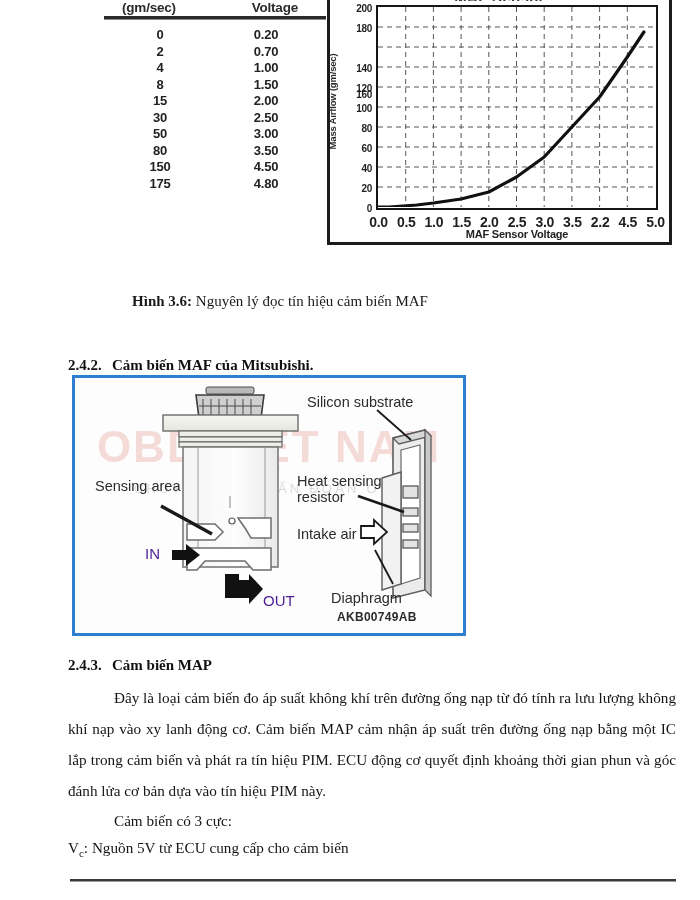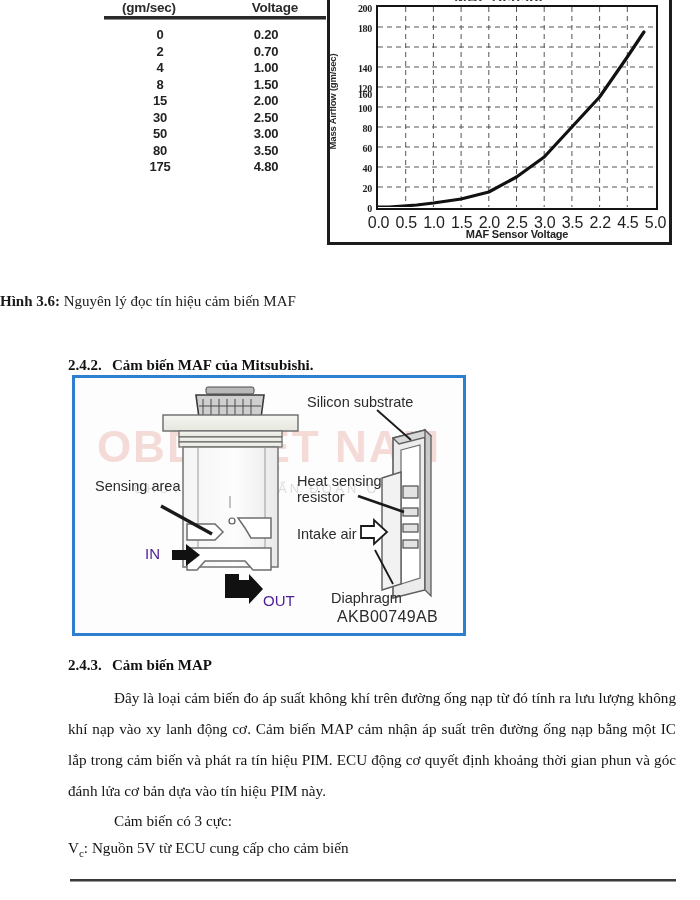--- a/index.html
+++ b/index.html
@@ -121,21 +121,21 @@
   .y-ticks {
     position: absolute;
     left: 14px;
     top: 5px;
     width: 28px;
     height: 205px;
   }
   .y-tick {
     position: absolute;
     right: 0;
-    font-family: Liberation Serif, serif;
+    font-family: Liberation Sans, sans-serif;
     font-weight: bold;
     font-size: 10px;
     color: #1f1f1f;
     transform: translateY(-50%);
     letter-spacing: -0.3px;
   }
   .plot-frame {
     position: absolute;
     left: 46px;
     top: 5px;
@@ -149,22 +149,22 @@
     position: absolute;
     left: 46px;
     top: 214px;
     width: 282px;
     height: 14px;
   }
   .x-tick {
     position: absolute;
     top: 0;
     font-family: "Liberation Sans", sans-serif;
-    font-weight: normal;
-    font-size: 16px;
+    font-weight: bold;
+    font-size: 14px;
     color: #1f1f1f;
     transform: translateX(-50%);
     letter-spacing: -0.3px;
   }
   .x-axis-label {
     position: absolute;
     left: 46px;
     top: 228px;
     width: 282px;
     text-align: center;
@@ -174,20 +174,21 @@
     color: #222;
     letter-spacing: -0.2px;
   }
 
   
   .fig-caption {
     position: absolute;
     left: 0;
     top: 293px;
     width: 560px;
+    text-align: center;
     font-size: 15px;
     color: #1a1a1a;
   }
   .fig-caption b { font-weight: bold; }
 
   
   .heading {
     position: absolute;
     font-weight: bold;
     font-size: 15px;
@@ -249,22 +250,22 @@
   }
   .diag-label {
     position: absolute;
     font-family: "Liberation Sans", sans-serif;
     font-size: 14.5px;
     color: #2b2b2b;
     white-space: nowrap;
     line-height: 16px;
   }
   .diag-label.small {
-    font-size: 16px;
-    font-weight: normal;
+    font-size: 12px;
+    font-weight: bold;
     letter-spacing: 0.3px;
   }
   .diag-label.bold-io {
     font-weight: normal;
     font-size: 15px;
     color: #4c1d95;
   }
   #lbl-silicon { left: 232px; top: 16px; }
   #lbl-sensing-area { left: 20px; top: 100px; }
   #lbl-heat { left: 222px; top: 95px; }
@@ -337,20 +338,24 @@
         <span class="c-flow">30</span>
         <span class="c-volt">2.50</span>
       </div>
       <div class="scan-row">
         <span class="c-flow">50</span>
         <span class="c-volt">3.00</span>
       </div>
       <div class="scan-row">
         <span class="c-flow">80</span>
         <span class="c-volt">3.50</span>
+      </div>
+      <div class="scan-row">
+        <span class="c-flow">150</span>
+        <span class="c-volt">4.50</span>
       </div>
       <div class="scan-row">
         <span class="c-flow">175</span>
         <span class="c-volt">4.80</span>
       </div>
     </div>
   </div>
 
   <div class="chart-box">
     <div class="chart-title">MAF Sensor</div>

